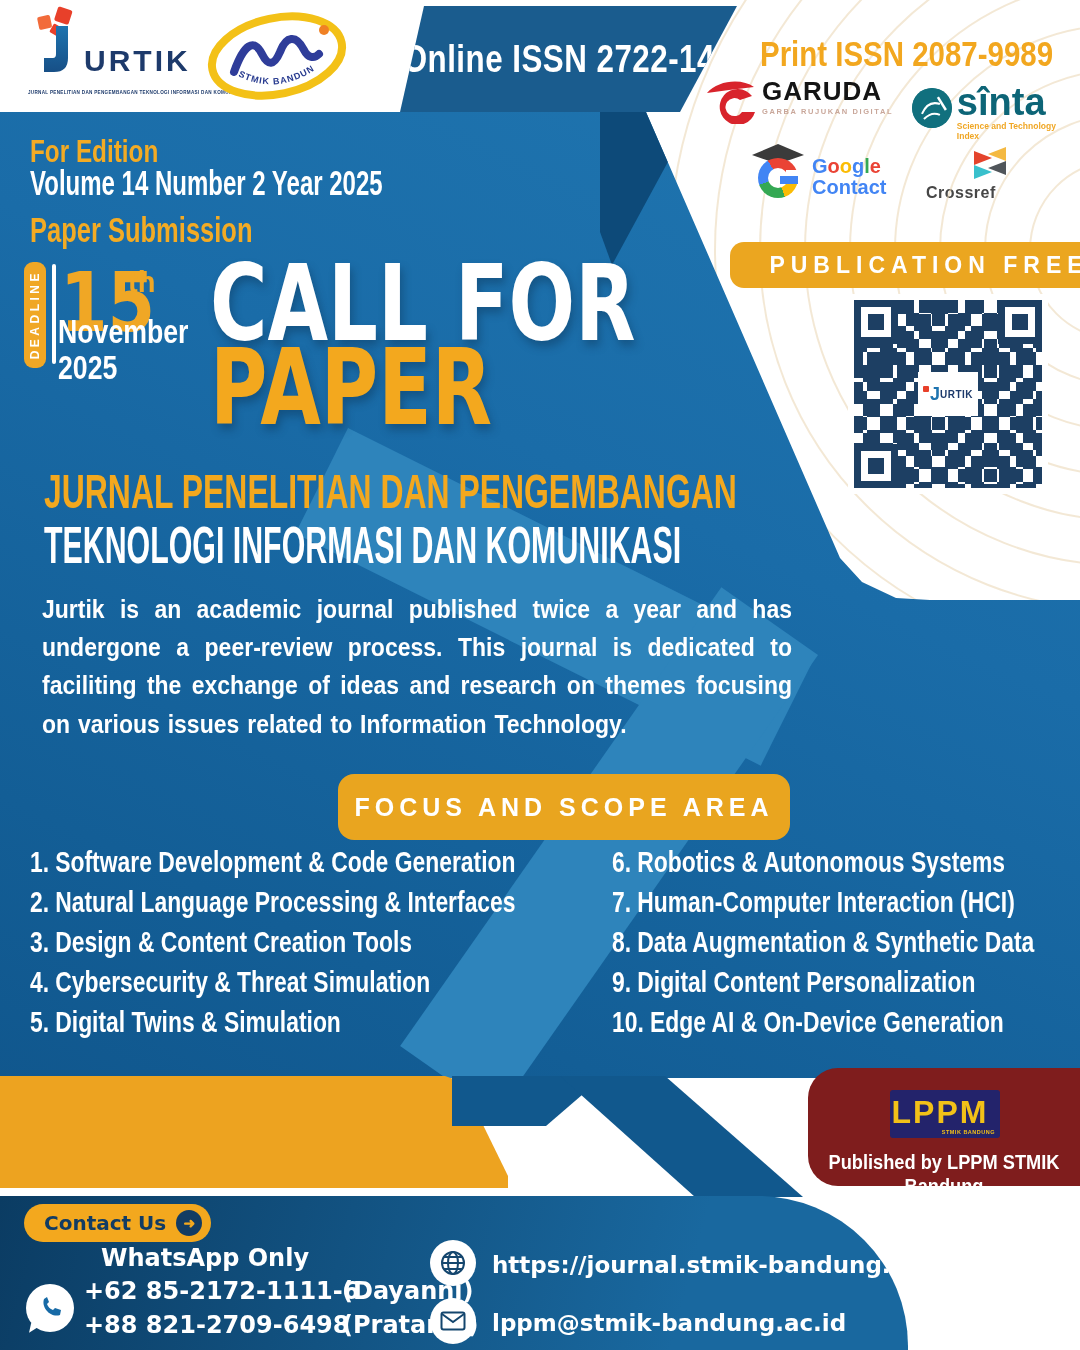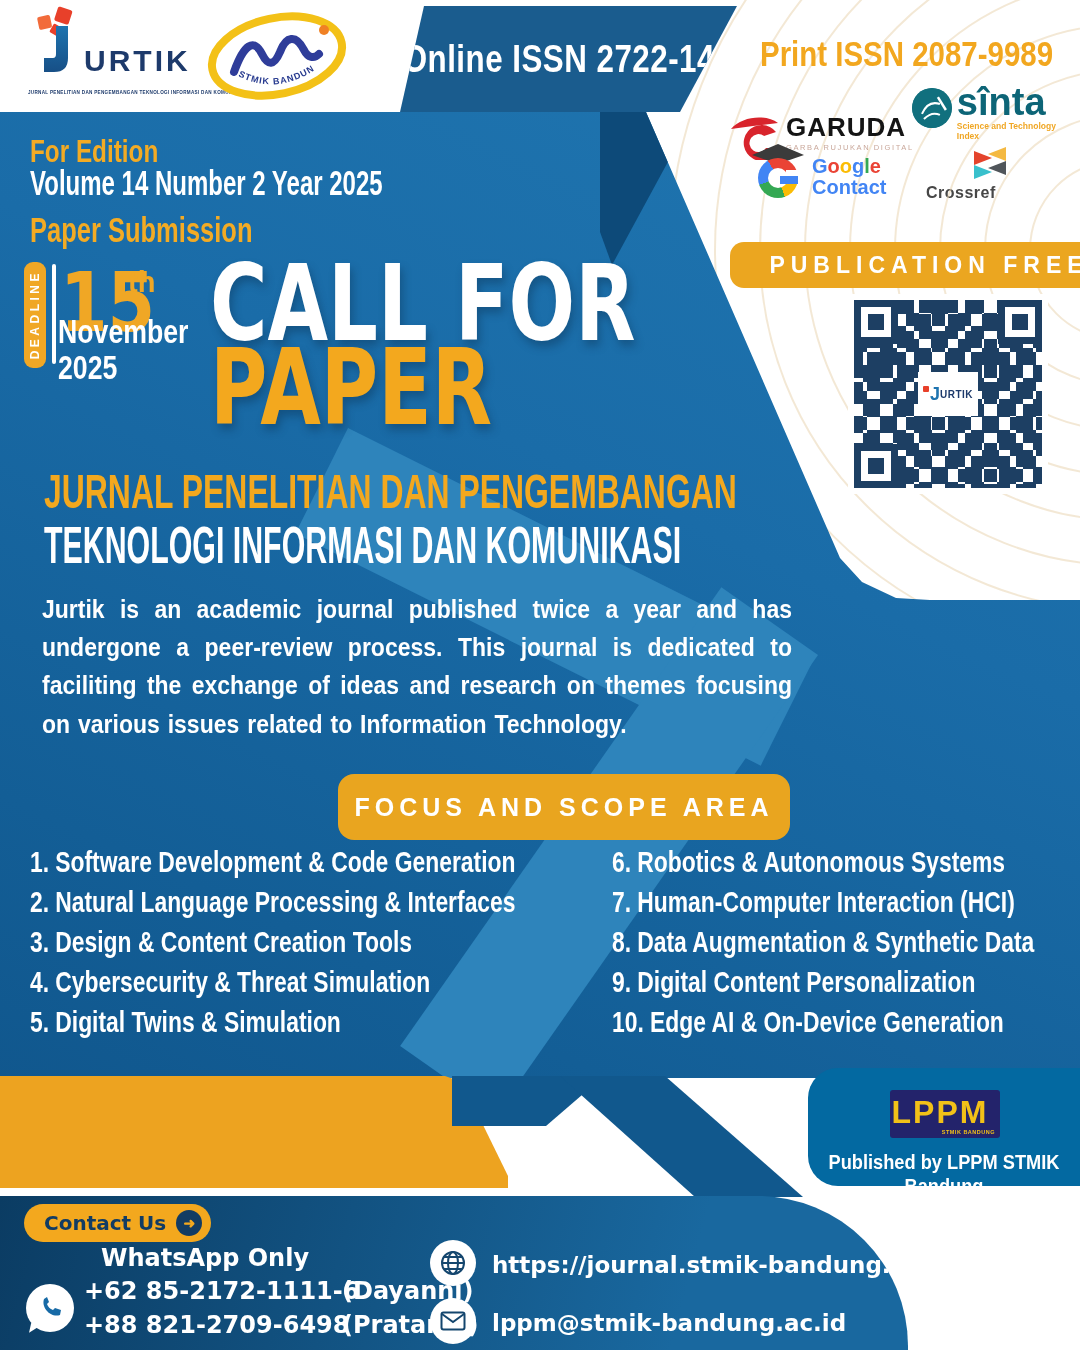--- a/index.html
+++ b/index.html
@@ -30,23 +30,23 @@
     transform:scale(.95,1.15);transform-origin:left top;white-space:nowrap;}
 
   .jurtik-logo{left:26px;top:6px;width:210px;height:100px;z-index:3;}
   .jurtik-word{left:58px;top:38px;font-size:30px;font-weight:900;color:#1d3a6b;letter-spacing:3px;}
   .jurtik-tag{left:2px;top:84px;width:210px;font-size:4.6px;font-weight:700;color:#1d3a6b;
     letter-spacing:.3px;white-space:nowrap;}
   .stmik-logo{left:202px;top:10px;z-index:3;}
 
   
   .logo-row{z-index:3;display:flex;align-items:flex-start;}
-  .garuda{left:726px;top:78px;margin-top:36px;}
+  .garuda{left:702px;top:78px;}
   .garuda-name{font-size:26px;font-weight:800;color:#141414;letter-spacing:1px;line-height:26px;}
-  .garuda-sub{font-size:7.5px;font-weight:400;color:#c9a79a;letter-spacing:1.6px;margin-top:3px;}
+  .garuda-sub{font-size:7.5px;font-weight:700;color:#c9a79a;letter-spacing:1.6px;margin-top:3px;}
   .sinta{left:912px;top:84px;}
   .sinta-circle{width:40px;height:40px;border-radius:50%;background:#11707e;margin-top:4px;}
   .sinta-name{font-size:38px;font-weight:800;color:#0d6577;line-height:36px;}
   .sinta-sub{font-size:8.5px;font-weight:800;color:#f0a725;margin-top:1px;}
   .gscholar{left:752px;top:144px;}
   .gs-icon{position:relative;width:52px;height:58px;}
   .gs-cap{position:absolute;left:0;top:0;width:52px;height:20px;background:#3b3b3b;
     clip-path:polygon(50% 0,100% 55%,50% 100%,0 55%);}
   .gs-ring{position:absolute;left:6px;top:14px;width:40px;height:40px;border-radius:50%;
     background:conic-gradient(from -30deg,#ea4335 0 100deg,#fbbc05 100deg 190deg,#34a853 190deg 280deg,#4285f4 280deg 360deg);}
@@ -114,21 +114,21 @@
   .fitem{display:flex;gap:7px;font-size:26px;font-weight:800;color:#fff;z-index:4;
     transform:scale(.88,1.15);transform-origin:left top;white-space:nowrap;}
 
   
   .orange-band{left:0;top:1076px;width:508px;height:112px;background:#eda320;z-index:3;
     clip-path:polygon(0 0,445px 0,462px 6px,508px 100px,508px 112px,0 112px);}
   .blue-tab{left:452px;top:1076px;width:152px;height:50px;background:#11588d;z-index:3;
     clip-path:polygon(0 0,152px 0,94px 50px,0 50px);}
   .blue-diag{left:545px;top:1076px;width:265px;height:121px;background:#11588d;z-index:3;
     clip-path:polygon(15px 0,120px 0,258px 121px,150px 121px);}
-  .lppm-box{left:808px;top:1068px;width:272px;height:118px;background:#0369a1;border-radius:30px 0 0 30px;z-index:3;}
+  .lppm-box{left:808px;top:1068px;width:272px;height:118px;background:#7f1d1d;border-radius:30px 0 0 30px;z-index:3;}
   .lppm-logo{position:absolute;left:82px;top:22px;width:110px;height:48px;background:#23236b;border-radius:3px;}
   .lppm-word{position:absolute;left:0;top:0;width:100px;text-align:center;line-height:44px;font-size:32px;
     font-weight:800;color:#f2c118;letter-spacing:2px;}
   .lppm-sub{position:absolute;right:5px;bottom:3px;font-size:5.5px;font-weight:700;color:#f2c118;letter-spacing:.5px;}
   .published-by{position:absolute;left:6px;top:84px;width:260px;text-align:center;font-size:19px;font-weight:800;
     color:#fff;transform:scale(.96,1.1);}
 
   
   .footer{left:0;top:1196px;width:908px;height:154px;z-index:4;border-radius:0 150px 0 0;
     background:linear-gradient(105deg,#0b3c63 0%,#19689f 75%);}

